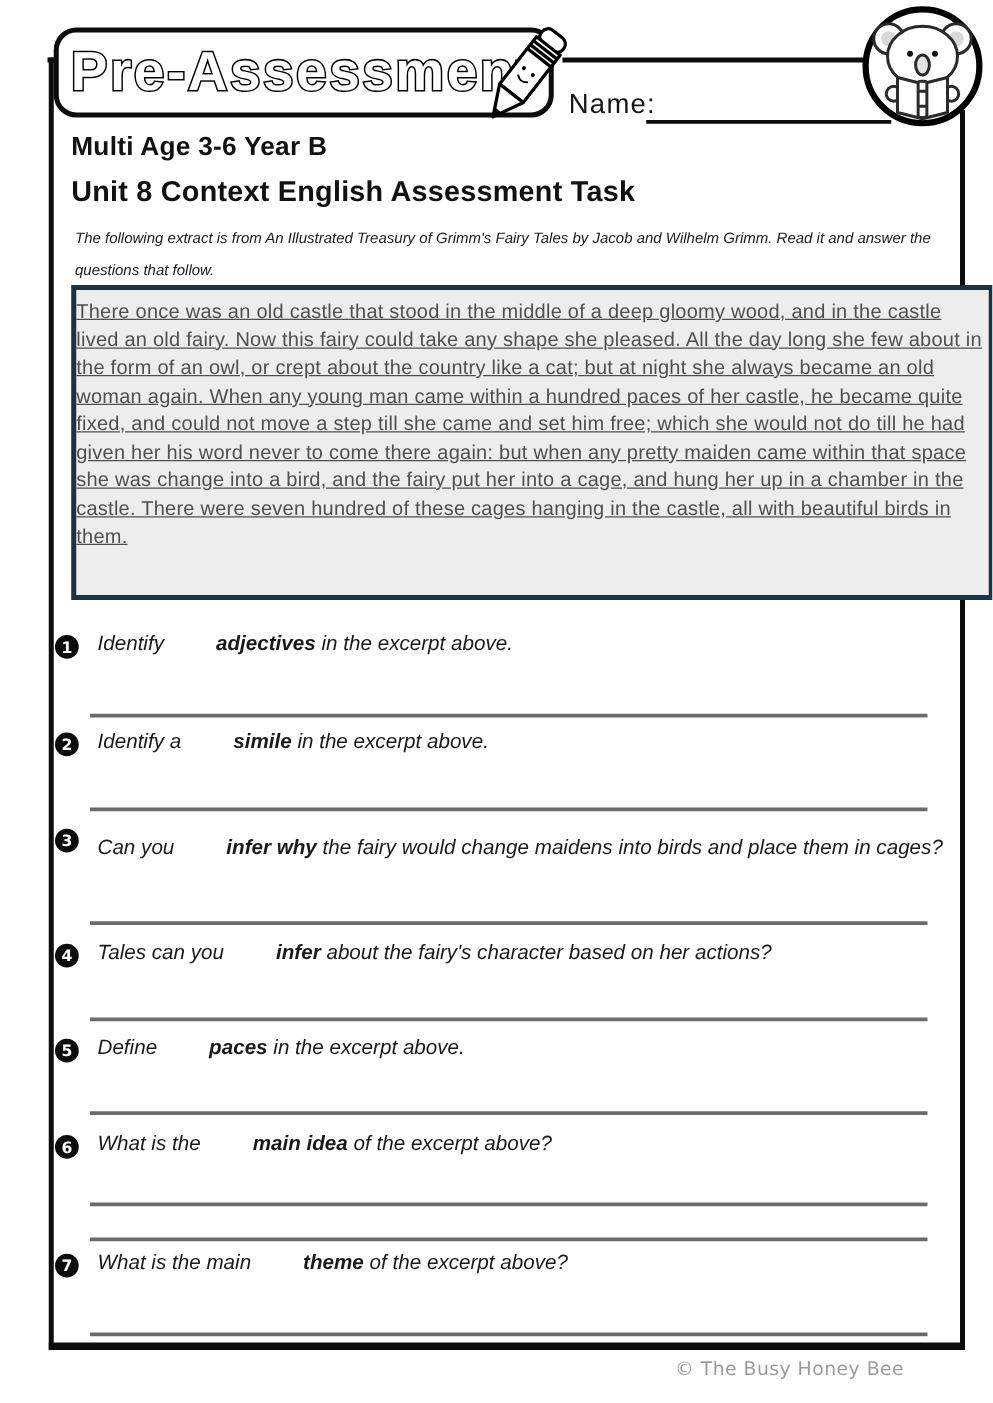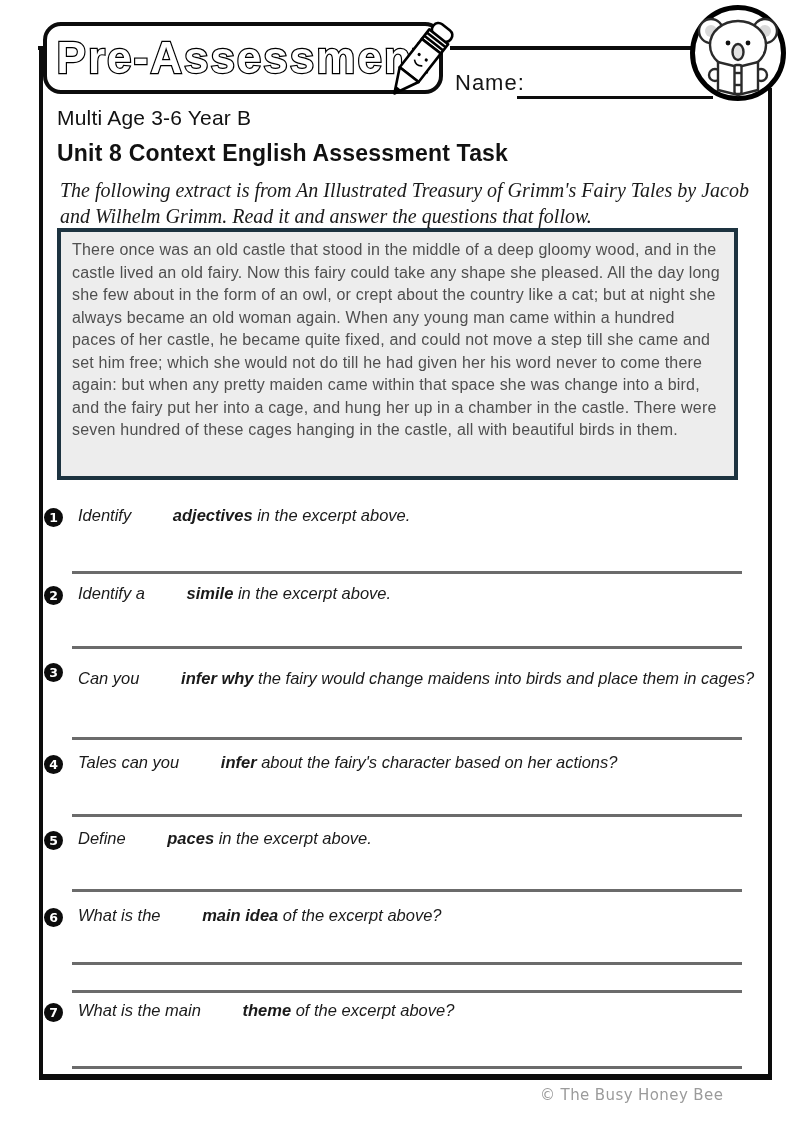--- a/index.html
+++ b/index.html
@@ -17,28 +17,28 @@
   .badge-text{
     font-family:"Liberation Sans",sans-serif;font-weight:bold;font-size:44px;
     letter-spacing:2px;color:#fff;-webkit-text-stroke:2.4px #000;paint-order:stroke fill;
     white-space:nowrap;
   }
   .pencil{position:absolute;left:376px;top:14px;width:86px;height:96px;z-index:4;}
   .koala{position:absolute;left:688px;top:3px;width:100px;height:100px;z-index:5;}
   .name-row{position:absolute;left:455px;top:70px;font-size:22px;letter-spacing:1px;
     font-family:Liberation Sans, sans-serif;color:#151515;z-index:2;}
   .name-line{position:absolute;left:517px;top:96px;width:196px;height:3px;background:#0c0c0c;z-index:1;}
-  .h1{position:absolute;left:57px;top:106px;font-size:21px;font-weight:normal;letter-spacing:.2px;}
+  .h1{position:absolute;left:57px;top:106px;font-size:21px;font-weight:bold;letter-spacing:.2px;}
   .h2{position:absolute;left:57px;top:140px;font-size:23px;font-weight:bold;letter-spacing:.2px;}
   .hand{font-family:"Liberation Sans",sans-serif;font-style:italic;color:#1a1a1a;}
-  .instructions{position:absolute;left:60px;top:177px;width:700px;font-size:20px;line-height:26px;font-family:Liberation Serif, serif;}
+  .instructions{position:absolute;left:60px;top:177px;width:700px;font-size:12px;line-height:26px;}
   .extract{
-    position:absolute;left:57px;top:228px;width:681px;height:252px;box-sizing:border-box;
-    background:#ededed;border:4px solid #1d3340;padding:7px 11px;
-    font-size:16px;line-height:22.5px;color:#4f4f4f;letter-spacing:.2px;
+    position:absolute;left:57px;top:228px;width:738px;height:252px;box-sizing:border-box;
+    background:#ededed;border:4px solid #1d3340;padding:7px 0;
+    font-size:16px;line-height:22.5px;color:#4f4f4f;letter-spacing:.2px;text-decoration:underline;
   }
   .q{position:absolute;left:0;width:794px;height:26px;}
   .q-num{
     position:absolute;left:44px;top:0;width:19px;height:19px;border-radius:50%;
     background:#0c0c0c;color:#fff;font-size:12.5px;font-weight:bold;
     display:flex;align-items:center;justify-content:center;font-family:"DejaVu Sans",sans-serif;
   }
   .q-text{position:absolute;left:78px;top:-2px;font-size:16.5px;white-space:nowrap;}
   .q-text b{font-weight:bold;margin-left:37px;}
   .ans{position:absolute;left:72px;width:670px;height:2.5px;background:#6b6b6b;}

